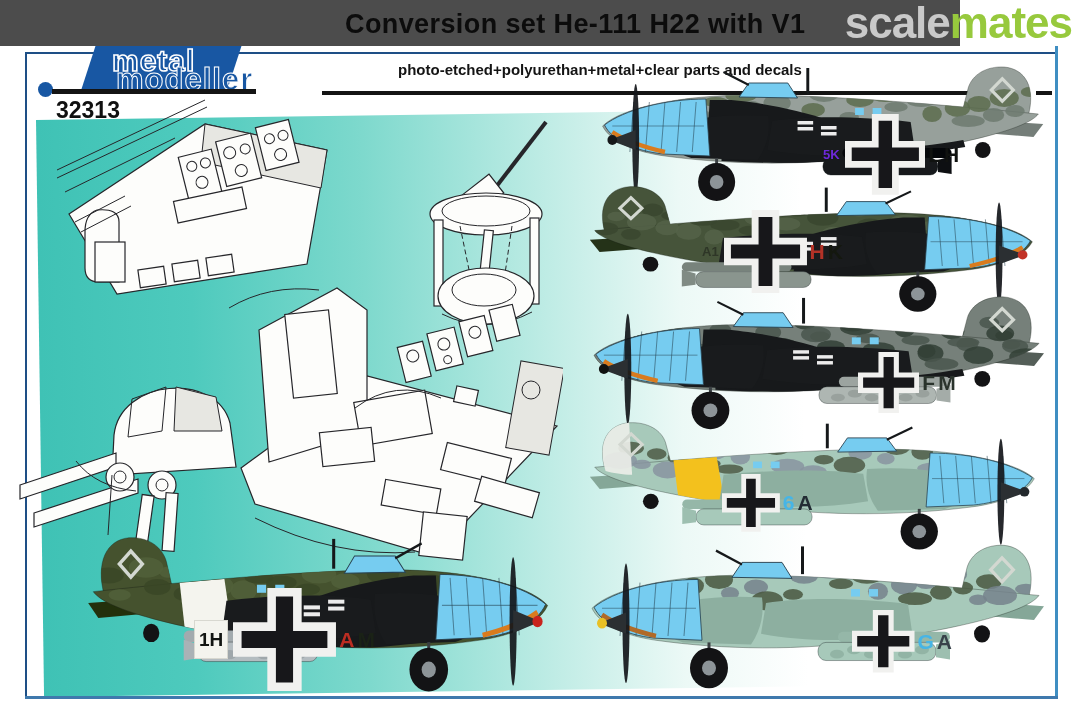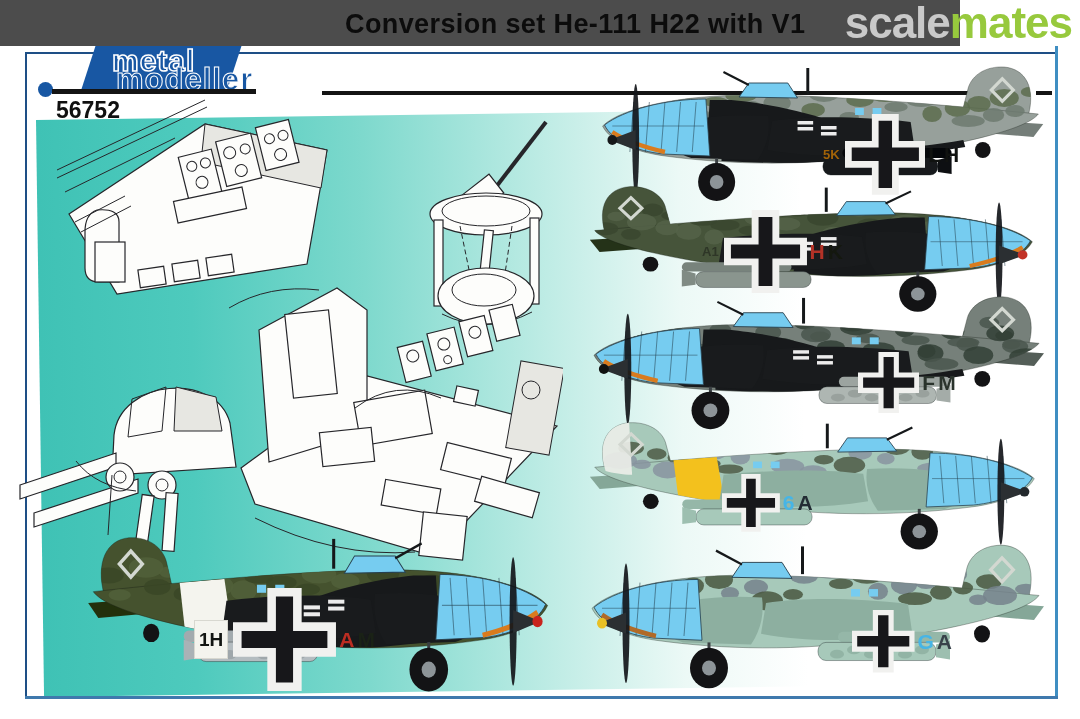--- a/index.html
+++ b/index.html
@@ -59,22 +59,23 @@
   <div class="frame-line fl-top"></div>
   <div class="frame-line fl-left"></div>
   <div class="frame-line fl-right"></div>
   <div class="frame-line fl-bottom"></div>
 
   <div class="logo-shape"></div>
   <div class="brand-line1">metal</div>
   <div class="brand-line2">modeller</div>
   <div class="brand-dot"></div>
   <div class="logo-underline"></div>
-  <div class="product-code">56752</div>
-
+  <div class="product-code">32313</div>
+
+  <div class="subtitle">photo-etched+polyurethan+metal+clear parts and decals</div>
   <div class="title-rule"></div>
   <div class="title-rule-dash"></div>
 
   <svg class="drawing" style="left:55px;top:92px;" width="280" height="215" viewBox="0 0 280 215">
     <g>
       <line class="tech2" x1="2" y1="78" x2="150" y2="8"></line>
         <line class="tech2" x1="2" y1="86" x2="152" y2="15"></line>
       <line class="tech2" x1="10" y1="100" x2="120" y2="46"></line>
       <polygon class="tech" points="14,122 150,32 272,58 252,172 62,202"></polygon>
       <polygon class="techshade" points="150,32 272,58 266,96 146,70"></polygon>
@@ -236,21 +237,21 @@
             <rect x="246" y="59" width="16" height="3.5"></rect>
             <rect x="246" y="65" width="16" height="3.5"></rect>
           </g>
           <ellipse cx="428" cy="78" rx="3.5" ry="56" fill="#14161a" opacity=".92"></ellipse>
       <polygon points="428,68 455,78 428,88" fill="#2b2f32"></polygon>
       <circle cx="452" cy="78" r="5" fill="#16181a"></circle>
           <rect x="250" y="6" width="3" height="26" fill="#15181a"></rect>
         </g>
       </svg>
       <div class="code-row" style="left: 238px; top: 52px;">
-        <span class="code-prefix" style="color:#a16207">5K</span>
+        <span class="code-prefix" style="color:#6d28d9">5K</span>
         <svg width="25" height="25" viewBox="0 0 24 24" style="flex:none">
   <path d="M8,0 h8 v8 h8 v8 h-8 v8 h-8 v-8 h-8 v-8 h8 Z" fill="#f1f1ef"></path>
   <path d="M10,2 h4 v8 h8 v4 h-8 v8 h-4 v-8 h-8 v-4 h8 Z" fill="#17171a"></path>
         </svg>
         <span class="code-letter" style="color:#101210">L</span>
         <span class="code-letter" style="color:#101210">H</span>
       </div>
     </div>
   <div class="aircraft" style="left:580px;top:182px;width:470px;height:140px;">
       <svg viewBox="0 0 480 150" preserveAspectRatio="none">

